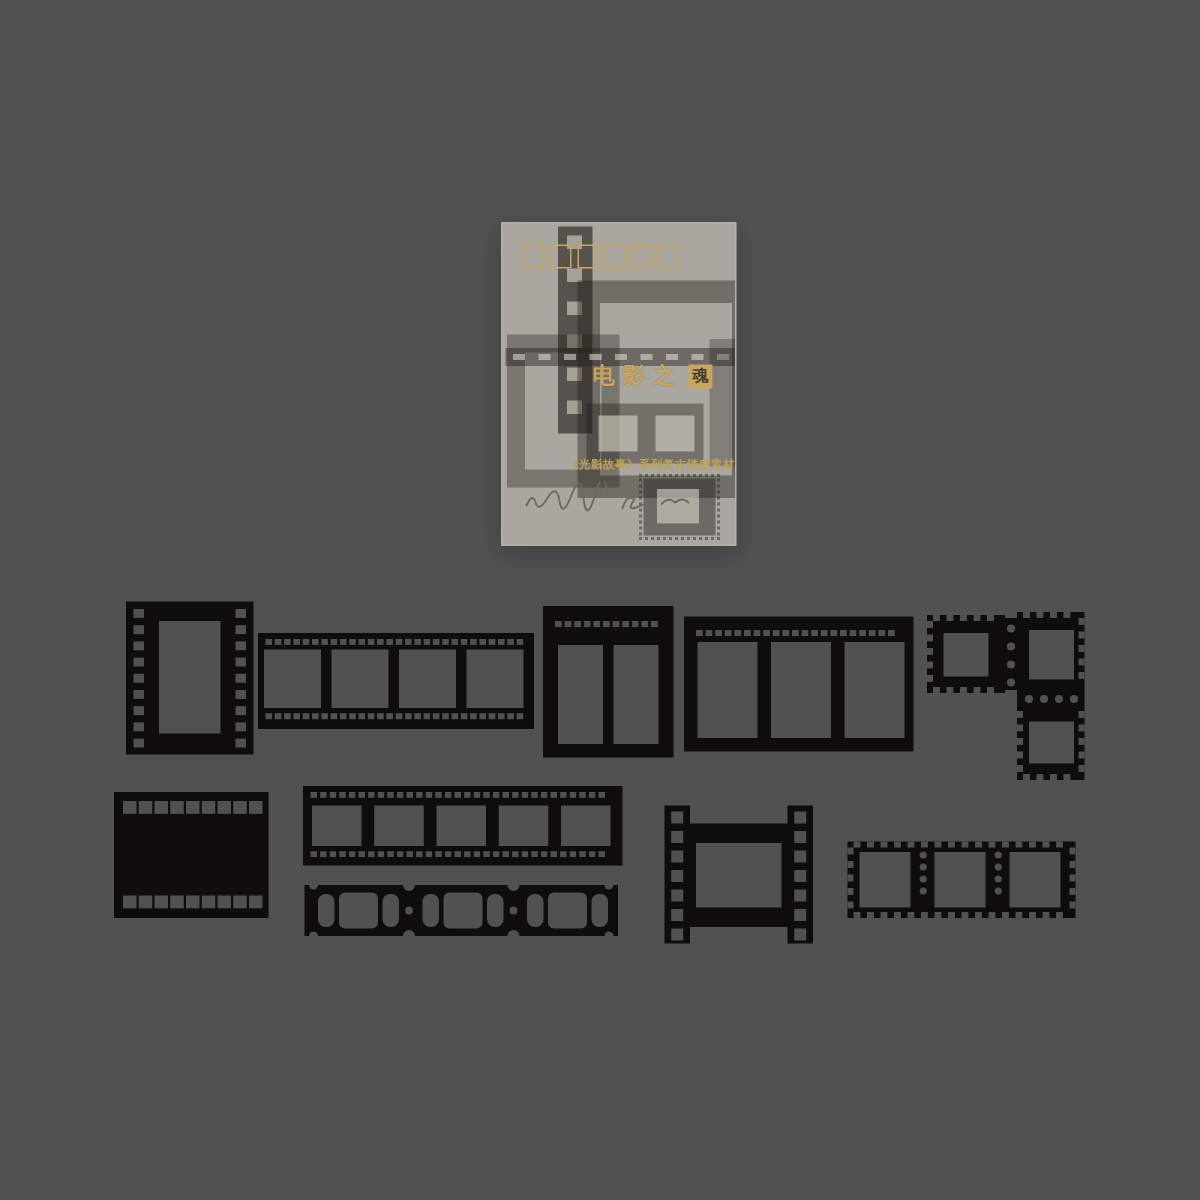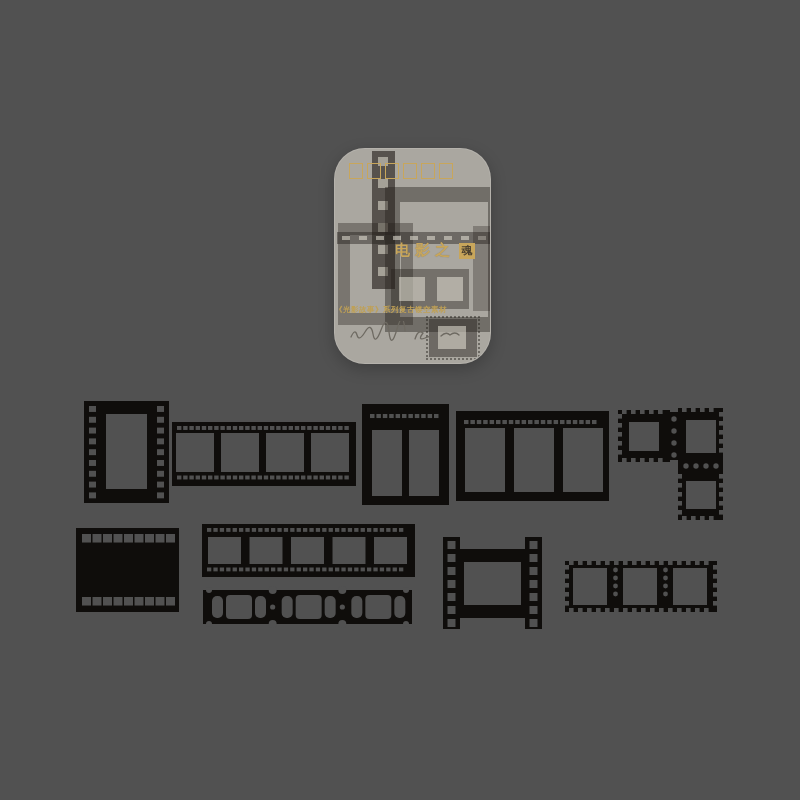--- a/index.html
+++ b/index.html
@@ -19,34 +19,34 @@
   .pkg-title{
     position:absolute;left:60px;top:92px;display:flex;align-items:center;gap:4px;
     font-family:"Liberation Serif", serif;font-weight:bold;
   }
   .pkg-title .txt{font-size:15px;letter-spacing:5px;text-shadow:0 0 1px rgba(0,0,0,0.25);}
   .pkg-title .seal{
     width:16px;height:16px;display:flex;align-items:center;justify-content:center;
     font-size:11px;font-weight:bold;
   }
   .pkg-subtitle{
-    position:absolute;left:0;top:156px;width:100%;text-align:left;
+    position:absolute;left:0;top:156px;width:100%;text-align:right;
     font-size:7.5px;letter-spacing:0.5px;font-family:Liberation Serif, serif;font-weight:bold;
   }
   .signature{position:absolute;left:12px;top:172px;}
 
   
   .pieces-svg{position:absolute;left:0;top:0;}
 </style>
 </head>
 <body style="background: rgb(81, 81, 81);">
 
 <div class="canvas">
 
-  <div class="package" style="background: rgba(224, 219, 208, 0.62); border-radius: 31px;">
+  <div class="package" style="background: rgba(224, 219, 208, 0.62);">
     <div id="ghosts">
         <div class="ghost" style="left: 37px; top: 2px; width: 23px; height: 138px; background: rgba(35, 31, 26, 0.62);">
           <div style="position: absolute; left: 6px; top: 6px; width: 10px; height: 9px; background: rgba(230, 225, 214, 0.55);"></div>
           <div style="position: absolute; left: 6px; top: 28px; width: 10px; height: 9px; background: rgba(230, 225, 214, 0.55);"></div>
           <div style="position: absolute; left: 6px; top: 50px; width: 10px; height: 9px; background: rgba(230, 225, 214, 0.55);"></div>
           <div style="position: absolute; left: 6px; top: 72px; width: 10px; height: 9px; background: rgba(230, 225, 214, 0.55);"></div>
           <div style="position: absolute; left: 6px; top: 94px; width: 10px; height: 9px; background: rgba(230, 225, 214, 0.55);"></div>
           <div style="position: absolute; left: 6px; top: 116px; width: 10px; height: 9px; background: rgba(230, 225, 214, 0.55);"></div>
         </div>
         <div class="ghost" style="left: 50px; top: 38px; width: 88px; height: 115px; border: 15px solid rgba(35, 31, 26, 0.42);"></div>

